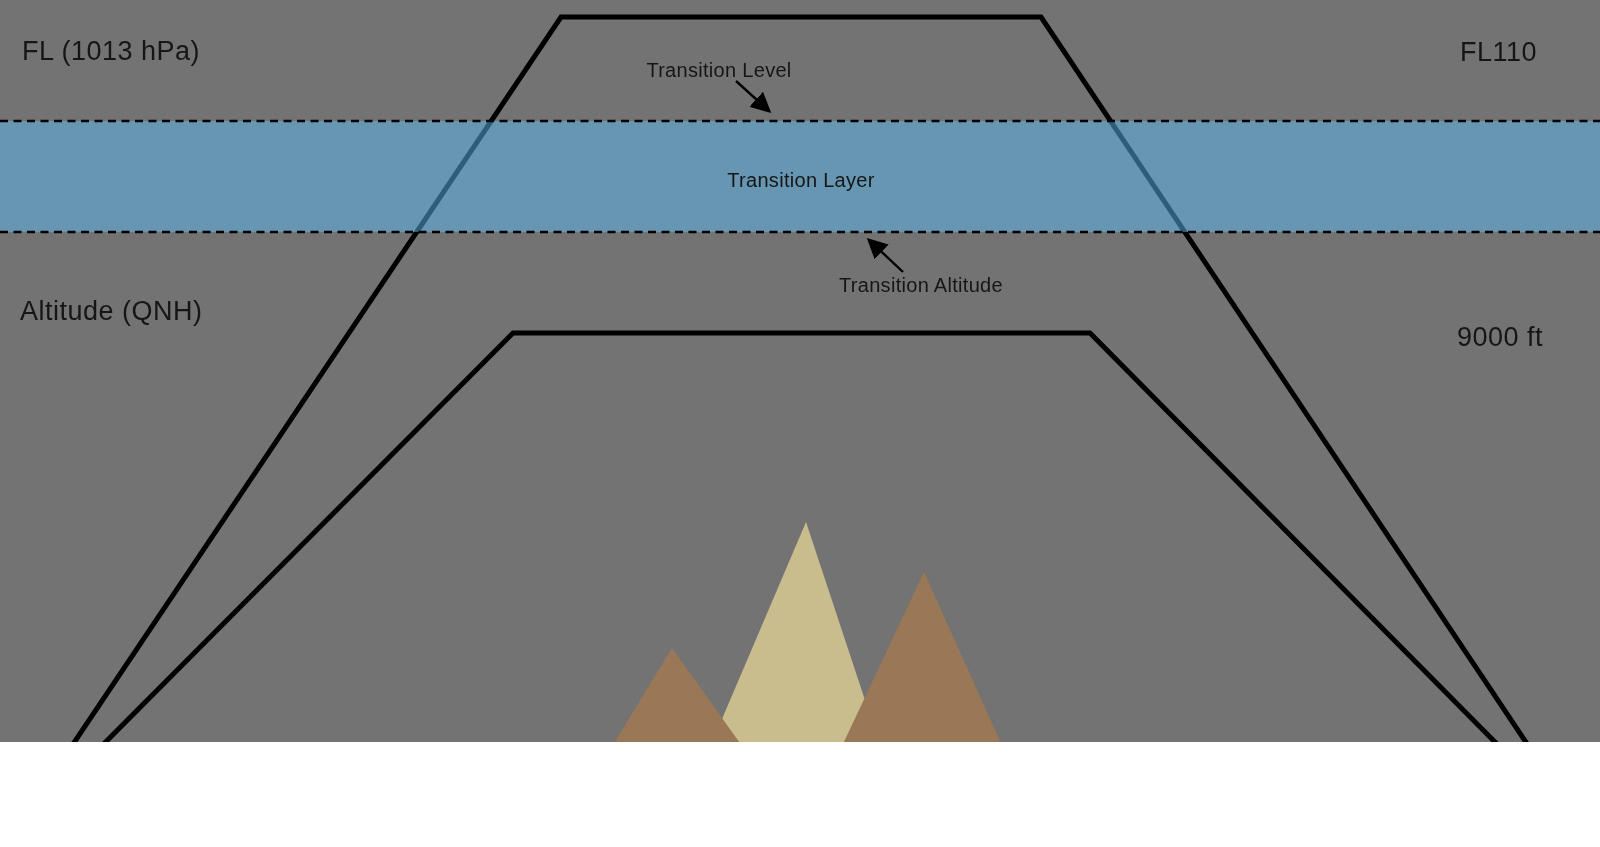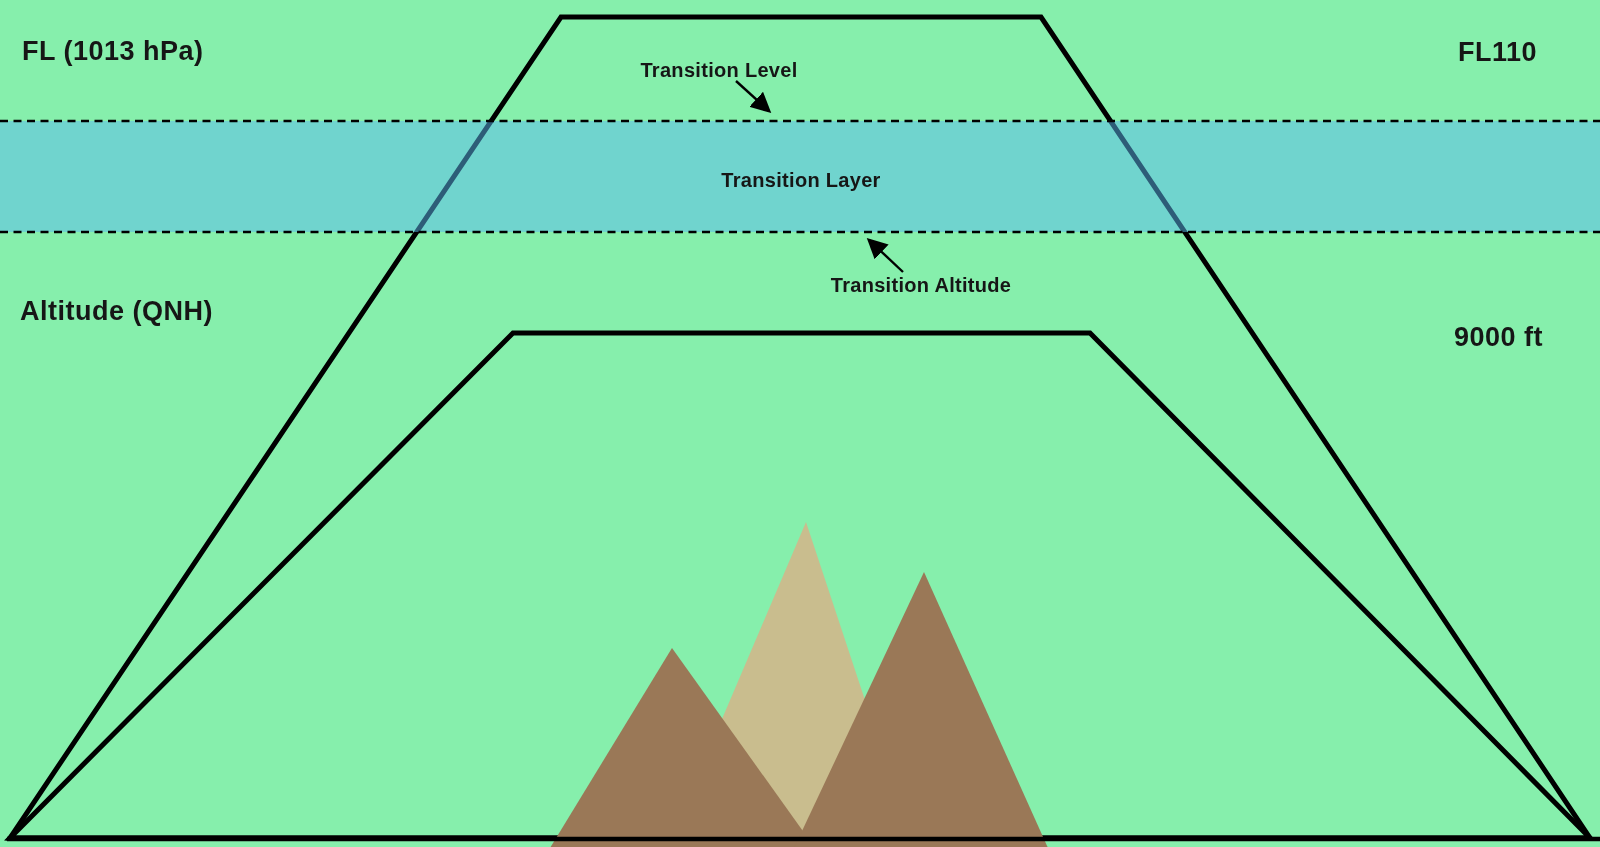--- a/index.html
+++ b/index.html
@@ -1,23 +1,22 @@
 <!DOCTYPE html>
 <html><head>
 <meta charset="utf-8">
 <style>
   html, body { margin: 0; padding: 0; background: #ffffff; }
   .canvas {
     position: relative;
     width: 1600px;
-    height: 847px;
-    background: #86efac;
+    height: 742px;
+    background: #737373;
     overflow: hidden;
     font-family: "Liberation Sans", sans-serif;
-    font-weight: bold;
   }
   svg { position: absolute; inset: 0; display: block; }
   text {
     font-family: "Liberation Sans", sans-serif;
     fill: #161616;
   }
   .big-label { font-size: 27px; letter-spacing: 0.5px; }
   .small-label { font-size: 20px; letter-spacing: 0.3px; }
 </style>
 </head>

